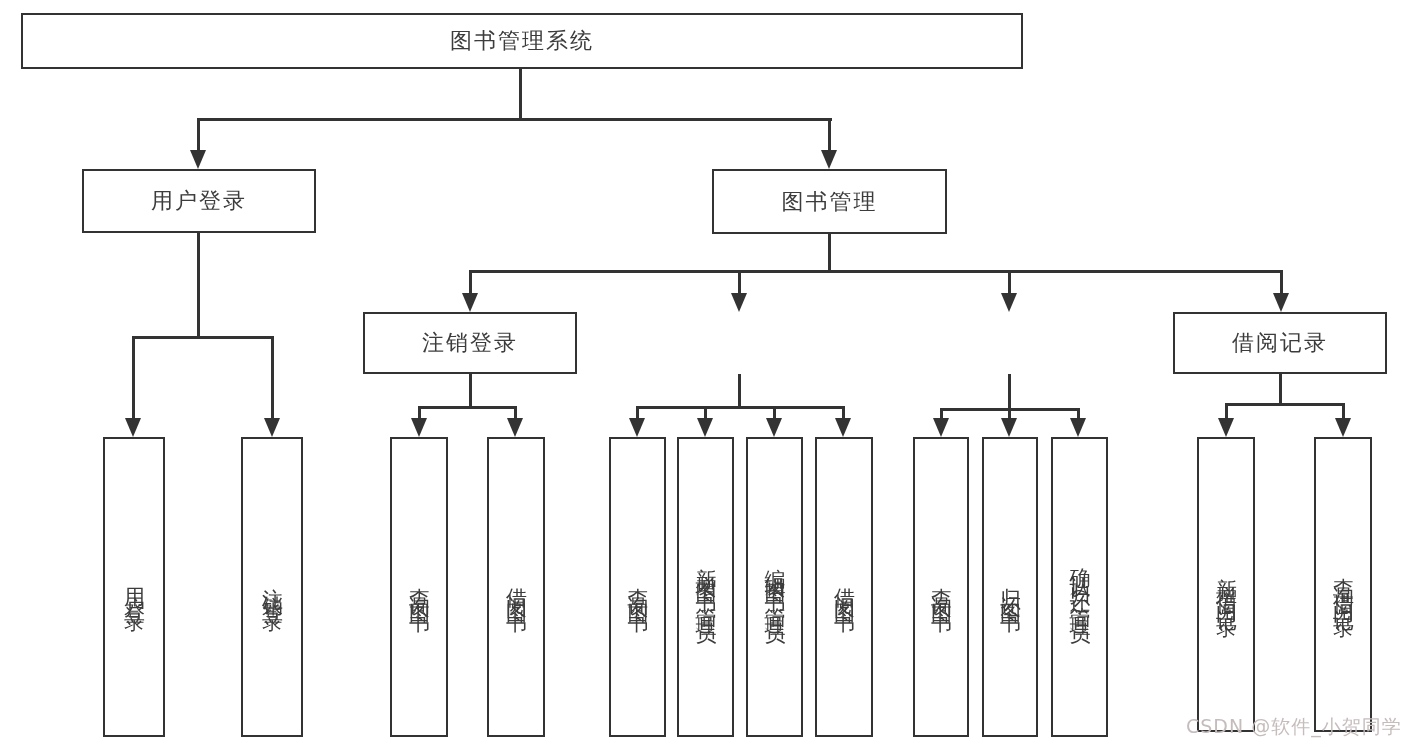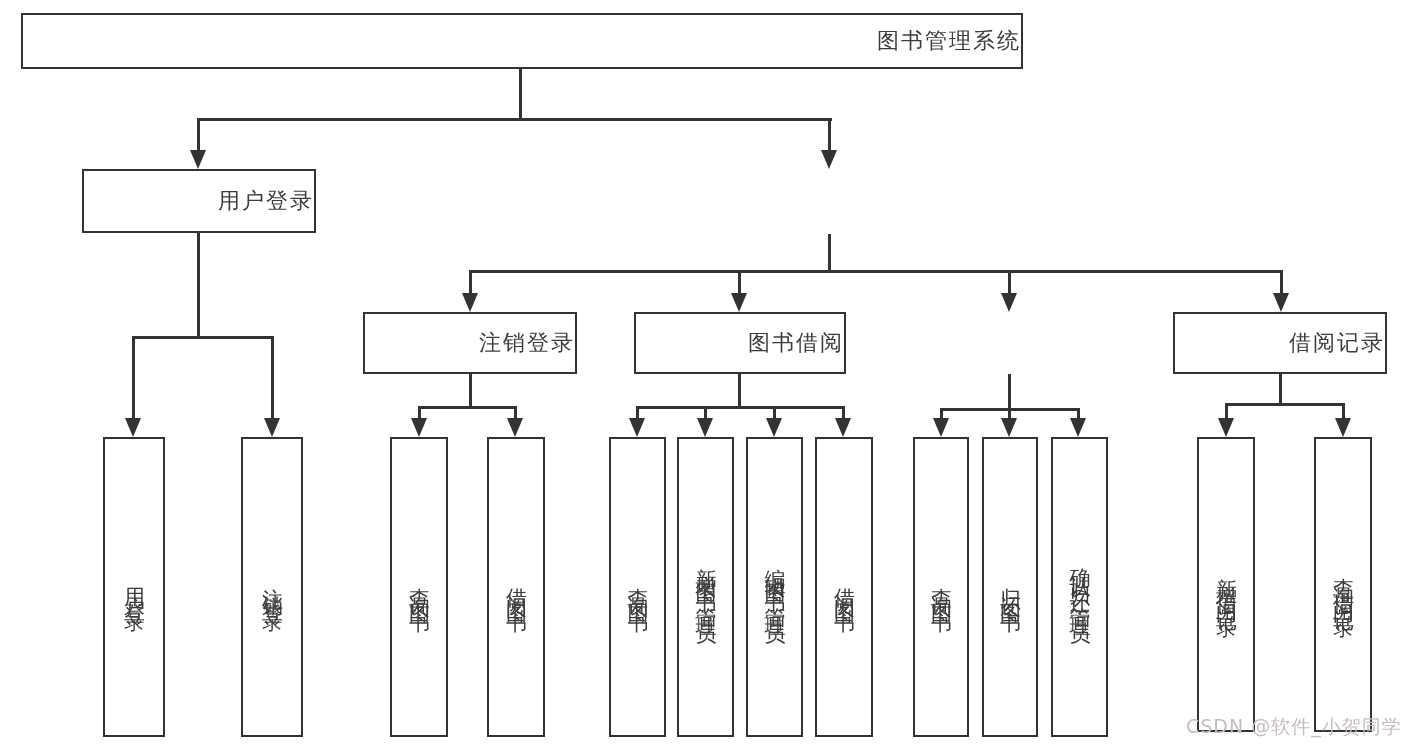--- a/index.html
+++ b/index.html
@@ -16,21 +16,21 @@
     overflow:hidden;
   }
   .node{
     position:absolute;
     box-sizing:border-box;
     background:#ffffff;
     border:2px solid var(--line);
     display:flex;align-items:center;justify-content:center;
     color:var(--text);
   }
-  .hnode{font-size:22px;letter-spacing:2px;white-space:nowrap;justify-content:flex-end;}
+  .hnode{font-size:22px;letter-spacing:2px;white-space:nowrap;}
   .leaf{
     writing-mode:vertical-rl;
     text-orientation:mixed;
     font-size:21px;
     letter-spacing:8px;
     line-height:1.0;
     color:var(--text);
   }
   .vline{position:absolute;width:3px;background:var(--line);}
   .hline{position:absolute;height:3px;background:var(--line);}
@@ -56,28 +56,28 @@
 <div id="canvas">
 
   <div class="node hnode" style="left:21px;top:13px;width:1002px;height:56px">
     <span>图书管理系统</span>
   </div>
 
   <div class="node hnode" style="left:82px;top:169px;width:234px;height:64px">
     <span>用户登录</span>
   </div>
 
+  <div class="node hnode" style="left:712px;top:169px;width:235px;height:65px">
+    <span>图书管理</span>
+  </div>
 
   <div class="node hnode" style="left:363px;top:312px;width:214px;height:62px">
     <span>注销登录</span>
   </div>
 
-  <div class="node hnode" style="left:634px;top:312px;width:212px;height:62px">
-    <span>图书借阅</span>
-  </div>
 
 
   <div class="node hnode" style="left:1173px;top:312px;width:214px;height:62px">
     <span>借阅记录</span>
   </div>
 
   <div class="node leaf" style="left:103px;top:437px;width:62px;height:300px">
     <span>用户登录</span>
   </div>
 

